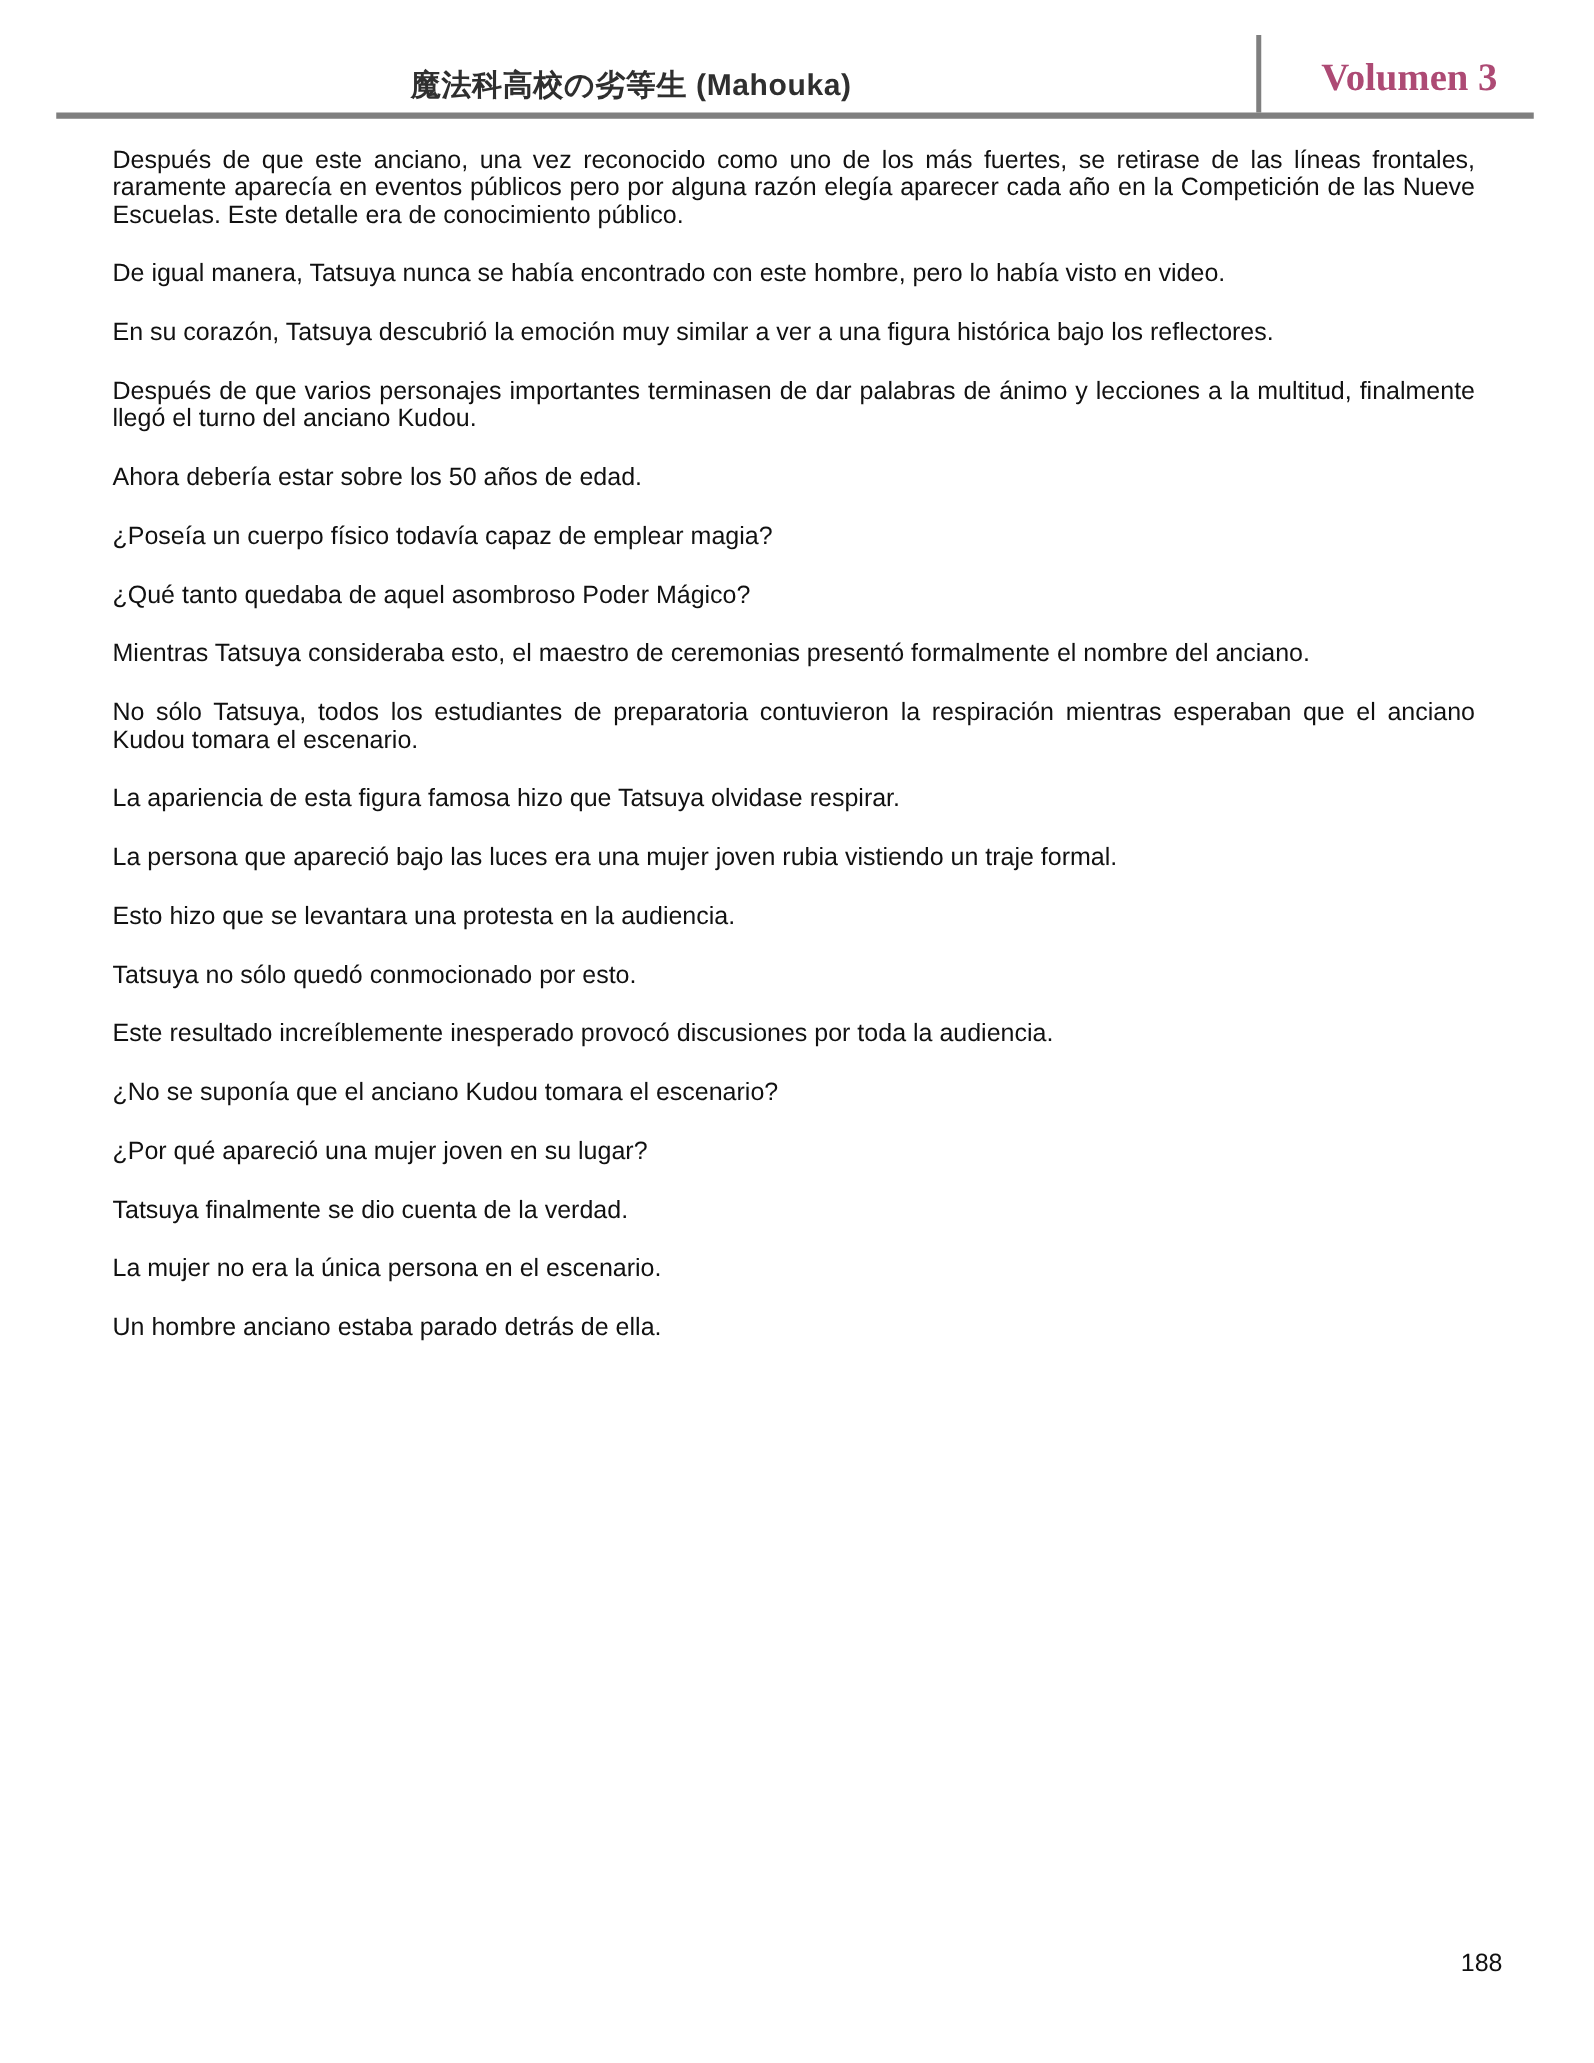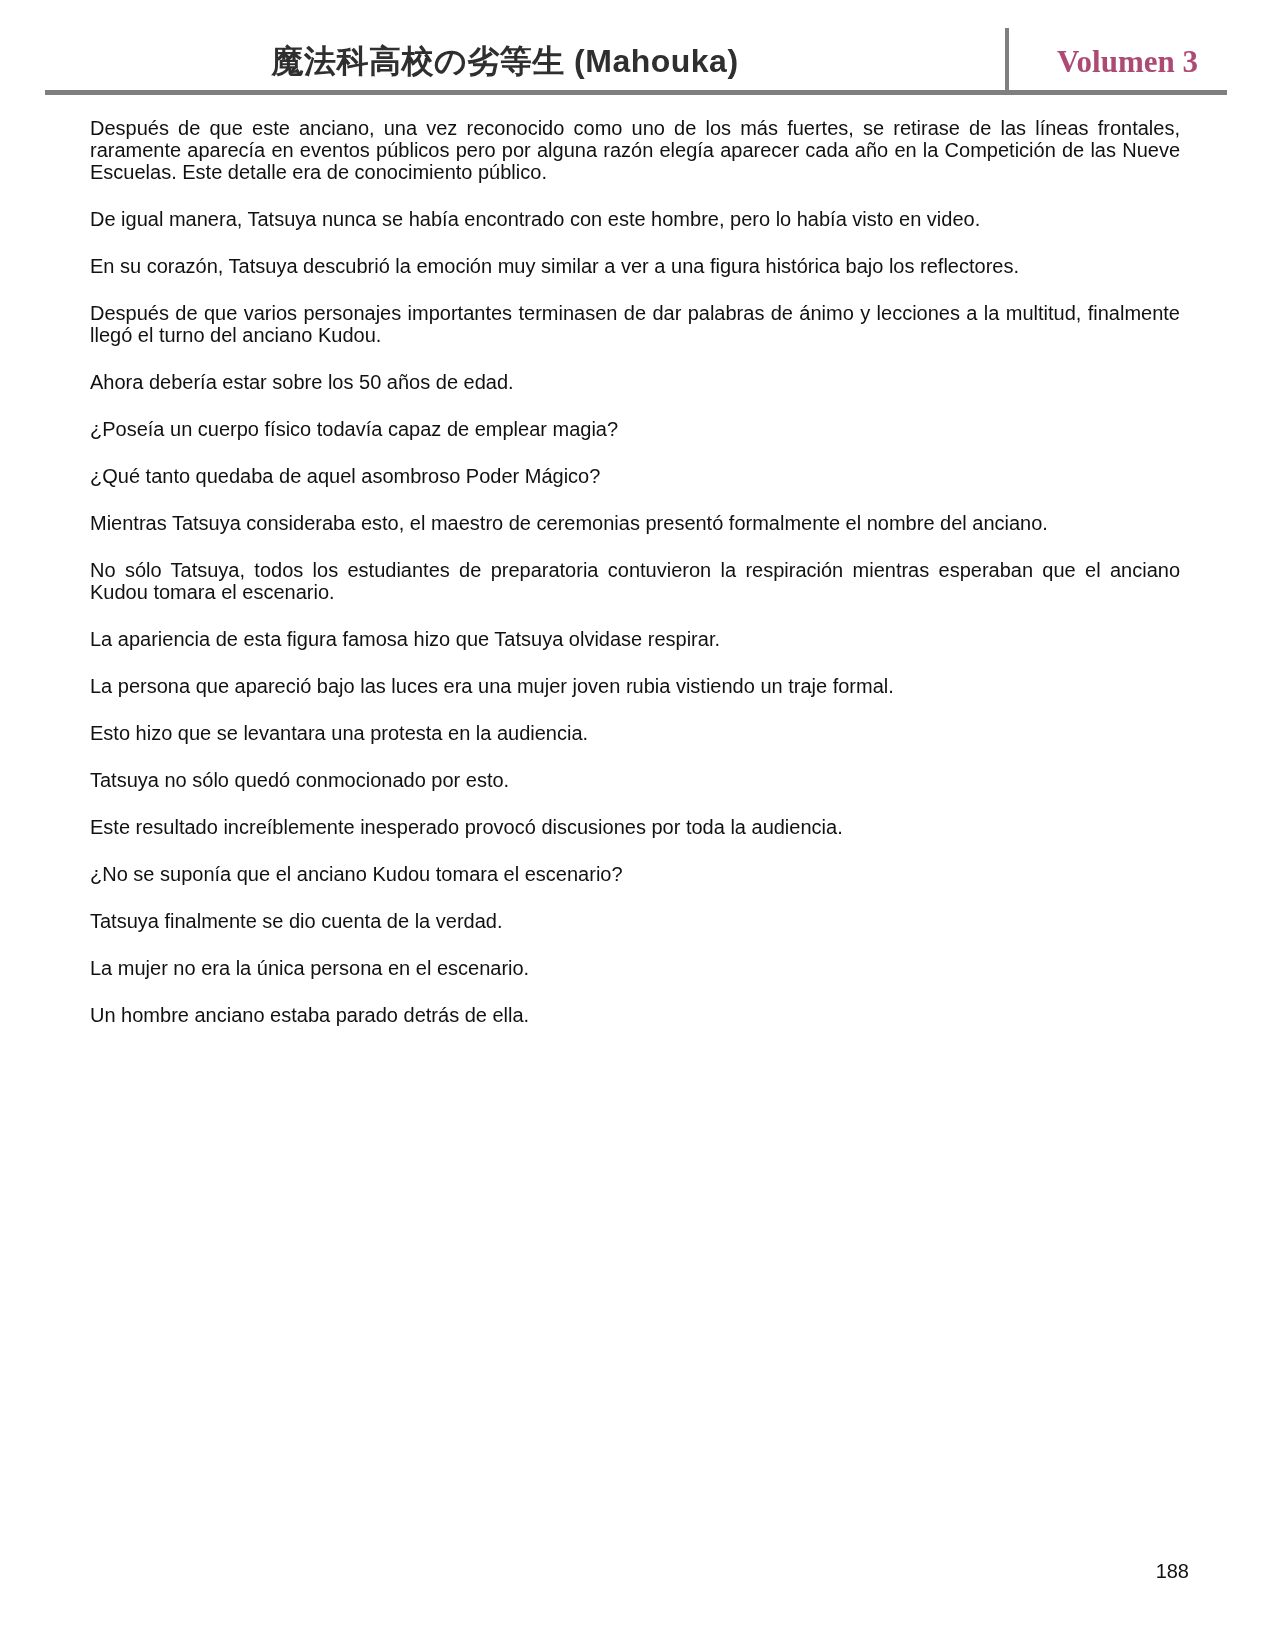--- a/index.html
+++ b/index.html
@@ -32,21 +32,21 @@
   }
   .header-left {
     width: 960px;
     box-sizing: border-box;
     padding: 0 40px 6px 0;
     display: flex;
     justify-content: center;
     align-items: flex-end;
   }
   .doc-title {
-    font-size: 32px;
+    font-size: 24px;
     font-weight: bold;
     color: #2f2f2f;
     letter-spacing: 0.5px;
     white-space: nowrap;
   }
   .header-divider {
     width: 4px;
     height: 62px;
     background: #7f7f7f;
     align-self: flex-end;
@@ -79,21 +79,21 @@
     font-size: 20px;
     line-height: 22px;
     text-align: justify;
     color: #111111;
   }
 
   
   .footer {
     position: absolute;
     top: 1560px;
-    right: 86px;
+    right: 73px;
     font-size: 20px;
     color: #111111;
   }
 </style>
 </head>
 <body>
 
 <div class="page">
 
   <div class="header" style="border-bottom-color: rgb(127, 127, 127);">
@@ -115,20 +115,21 @@
       <p class="para">¿Poseía un cuerpo físico todavía capaz de emplear magia?</p>
       <p class="para">¿Qué tanto quedaba de aquel asombroso Poder Mágico?</p>
       <p class="para">Mientras Tatsuya consideraba esto, el maestro de ceremonias presentó formalmente el nombre del anciano.</p>
       <p class="para">No sólo Tatsuya, todos los estudiantes de preparatoria contuvieron la respiración mientras esperaban que el anciano Kudou tomara el escenario.</p>
       <p class="para">La apariencia de esta figura famosa hizo que Tatsuya olvidase respirar.</p>
       <p class="para">La persona que apareció bajo las luces era una mujer joven rubia vistiendo un traje formal.</p>
       <p class="para">Esto hizo que se levantara una protesta en la audiencia.</p>
       <p class="para">Tatsuya no sólo quedó conmocionado por esto.</p>
       <p class="para">Este resultado increíblemente inesperado provocó discusiones por toda la audiencia.</p>
       <p class="para">¿No se suponía que el anciano Kudou tomara el escenario?</p>
+      <p class="para">¿Por qué apareció una mujer joven en su lugar?</p>
       <p class="para">Tatsuya finalmente se dio cuenta de la verdad.</p>
       <p class="para">La mujer no era la única persona en el escenario.</p>
       <p class="para">Un hombre anciano estaba parado detrás de ella.</p>
     </div>
 
   <div class="footer">188</div>
 
 </div>
 
 </body></html>

